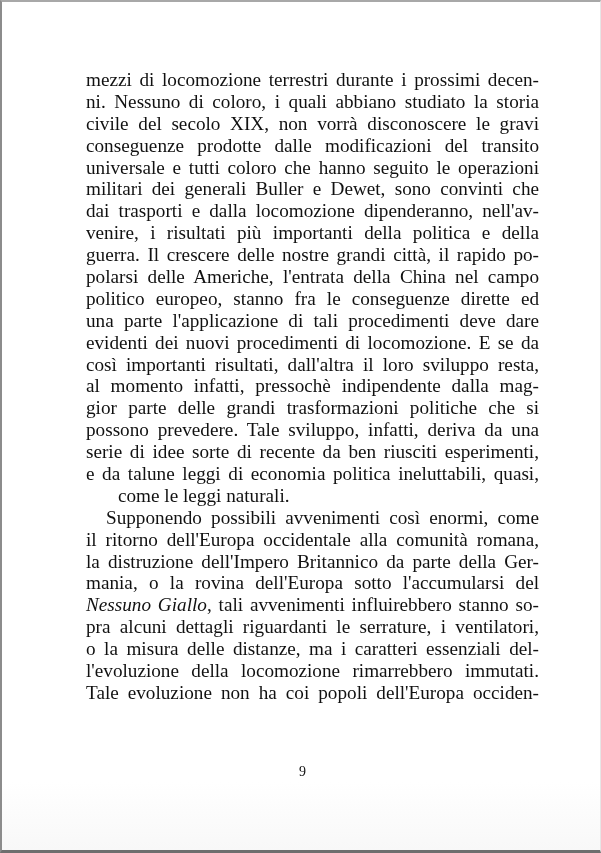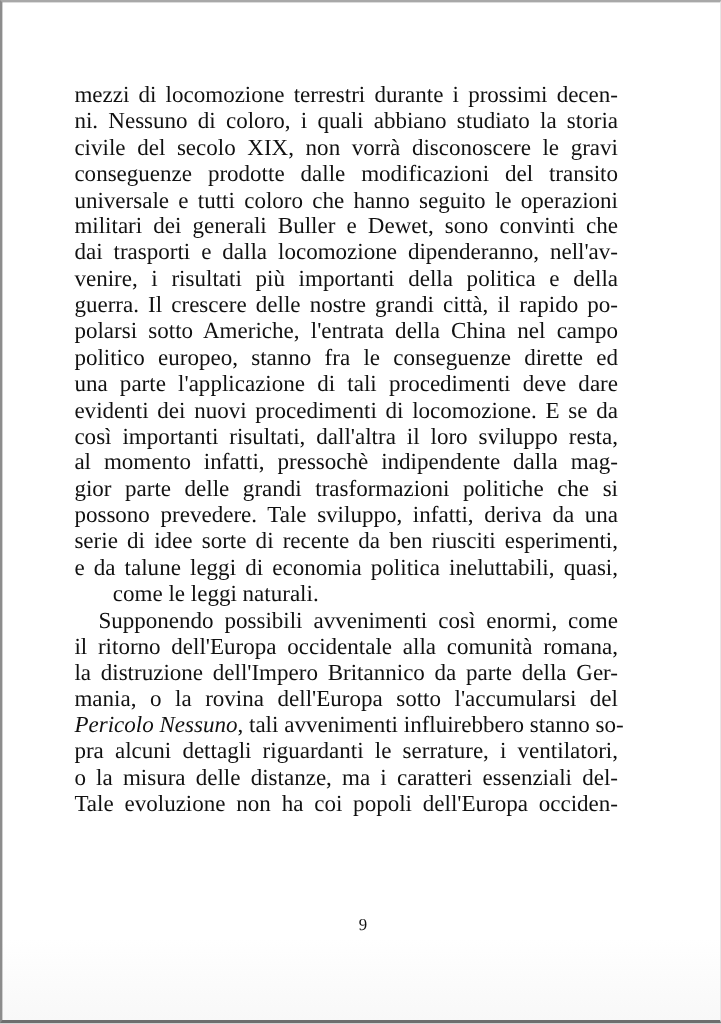--- a/index.html
+++ b/index.html
@@ -13,21 +13,21 @@
     width: 601px; height: 853px;
     box-sizing: border-box;
     border-top: 2px solid #a8a8a8;
     border-left: 2px solid #8c8c8c;
     border-right: 1px solid #e6e6e6;
     border-bottom: 3px solid #6e6e6e;
     background: linear-gradient(#ffffff 0%, #ffffff 92%, #f8f8f8 100%);
   }
   .text-block {
     position: absolute;
-    left: 60px; top: 67px;
+    left: 84px; top: 67px;
     width: 453px;
     font-family: "Liberation Serif", serif;
     font-size: 19.2px;
     line-height: 21.9px;
     color: #111111;
     text-align: justify;
     letter-spacing: 0;
   }
   .line {
     display: block;
@@ -56,37 +56,38 @@
     <div>
       <span class="line">mezzi di locomozione terrestri durante i prossimi decen-</span>
       <span class="line">ni. Nessuno di coloro, i quali abbiano studiato la storia</span>
       <span class="line">civile del secolo XIX, non vorrà disconoscere le gravi</span>
       <span class="line">conseguenze prodotte dalle modificazioni del transito</span>
       <span class="line">universale e tutti coloro che hanno seguito le operazioni</span>
       <span class="line">militari dei generali Buller e Dewet, sono convinti che</span>
       <span class="line">dai trasporti e dalla locomozione dipenderanno, nell'av-</span>
       <span class="line">venire, i risultati più importanti della politica e della</span>
       <span class="line">guerra. Il crescere delle nostre grandi città, il rapido po-</span>
-      <span class="line">polarsi sotto Americhe, l'entrata della China nel campo</span>
+      <span class="line">polarsi delle Americhe, l'entrata della China nel campo</span>
       <span class="line">politico europeo, stanno fra le conseguenze dirette ed</span>
       <span class="line">una parte l'applicazione di tali procedimenti deve dare</span>
       <span class="line">evidenti dei nuovi procedimenti di locomozione. E se da</span>
       <span class="line">così importanti risultati, dall'altra il loro sviluppo resta,</span>
       <span class="line">al momento infatti, pressochè indipendente dalla mag-</span>
       <span class="line">gior parte delle grandi trasformazioni politiche che si</span>
       <span class="line">possono prevedere. Tale sviluppo, infatti, deriva da una</span>
       <span class="line">serie di idee sorte di recente da ben riusciti esperimenti,</span>
       <span class="line">e da talune leggi di economia politica ineluttabili, quasi,</span>
       <span class="line last">come le leggi naturali.</span>
     </div>
     <div>
       <span class="line indent">Supponendo possibili avvenimenti così enormi, come</span>
       <span class="line">il ritorno dell'Europa occidentale alla comunità romana,</span>
       <span class="line">la distruzione dell'Impero Britannico da parte della Ger-</span>
       <span class="line">mania, o la rovina dell'Europa sotto l'accumularsi del</span>
-      <span class="line"><span class="italic">Pericolo Nessuno</span><span>, tali avvenimenti influirebbero stanno so-</span></span>
+      <span class="line"><span class="italic">Nessuno Giallo</span><span>, tali avvenimenti influirebbero stanno so-</span></span>
       <span class="line">pra alcuni dettagli riguardanti le serrature, i ventilatori,</span>
       <span class="line">o la misura delle distanze, ma i caratteri essenziali del-</span>
+      <span class="line">l'evoluzione della locomozione rimarrebbero immutati.</span>
       <span class="line">Tale evoluzione non ha coi popoli dell'Europa occiden-</span>
     </div>
   </div>
   <div class="page-number">9</div>
 </div>
 
 </body></html>

